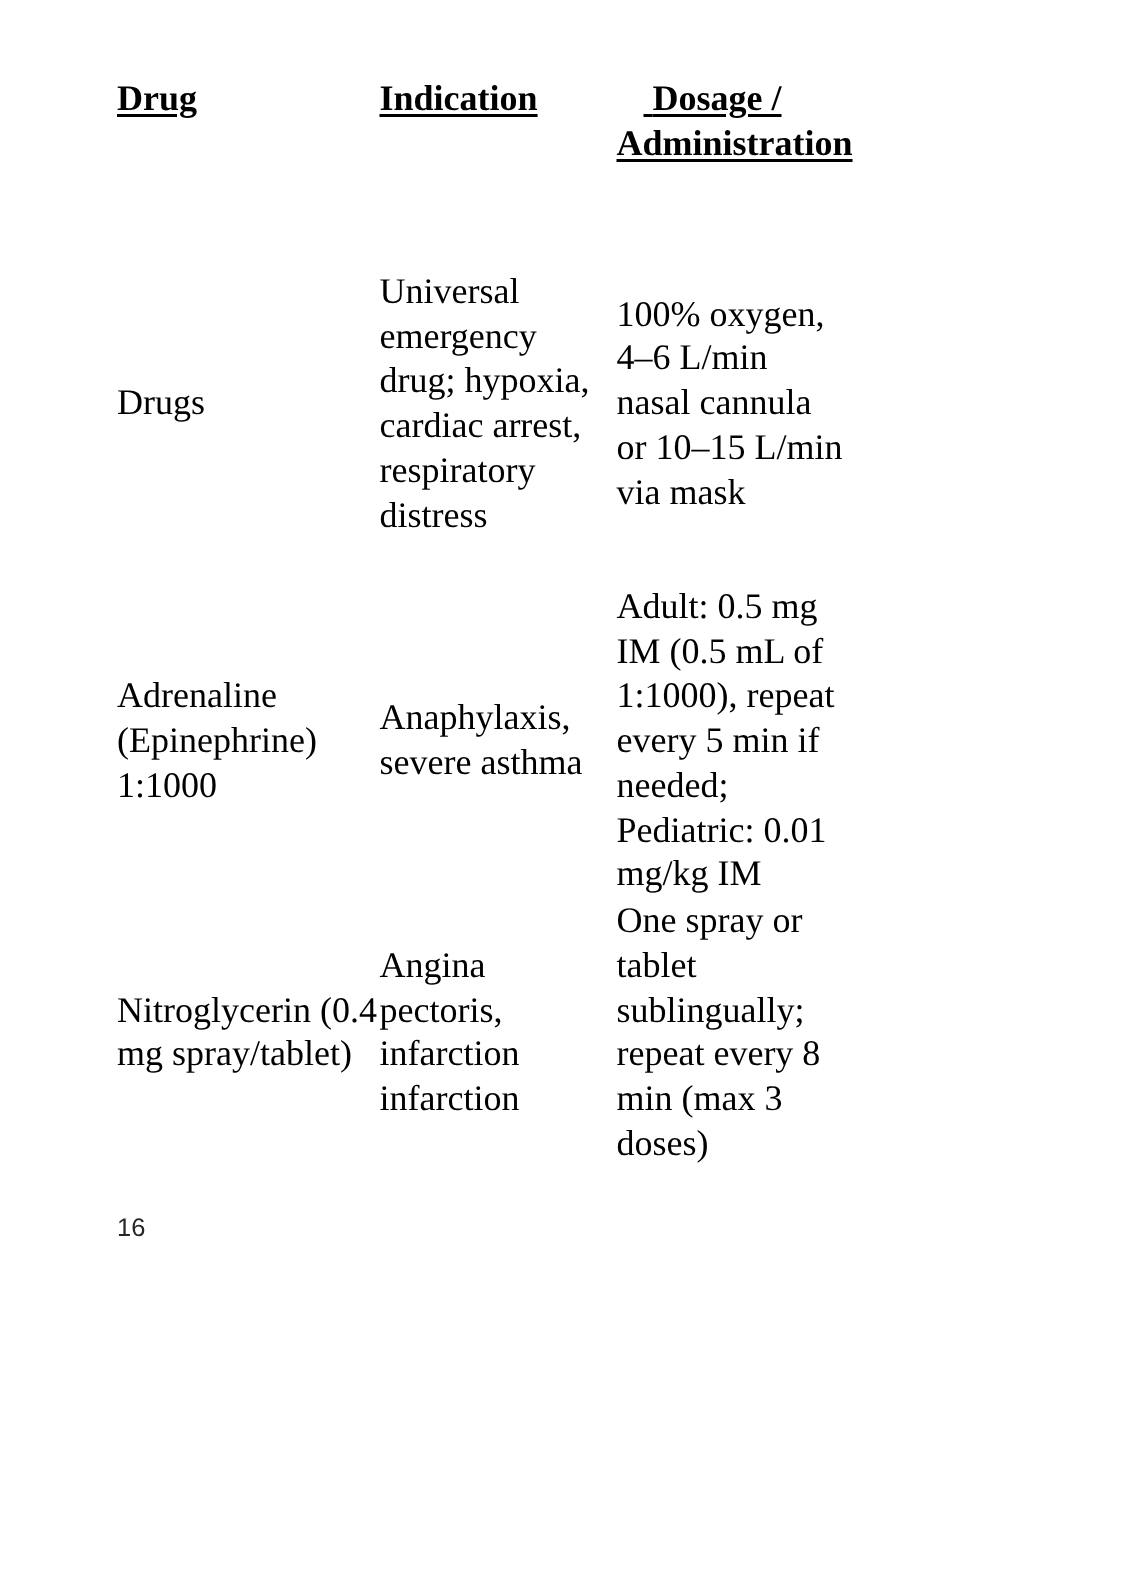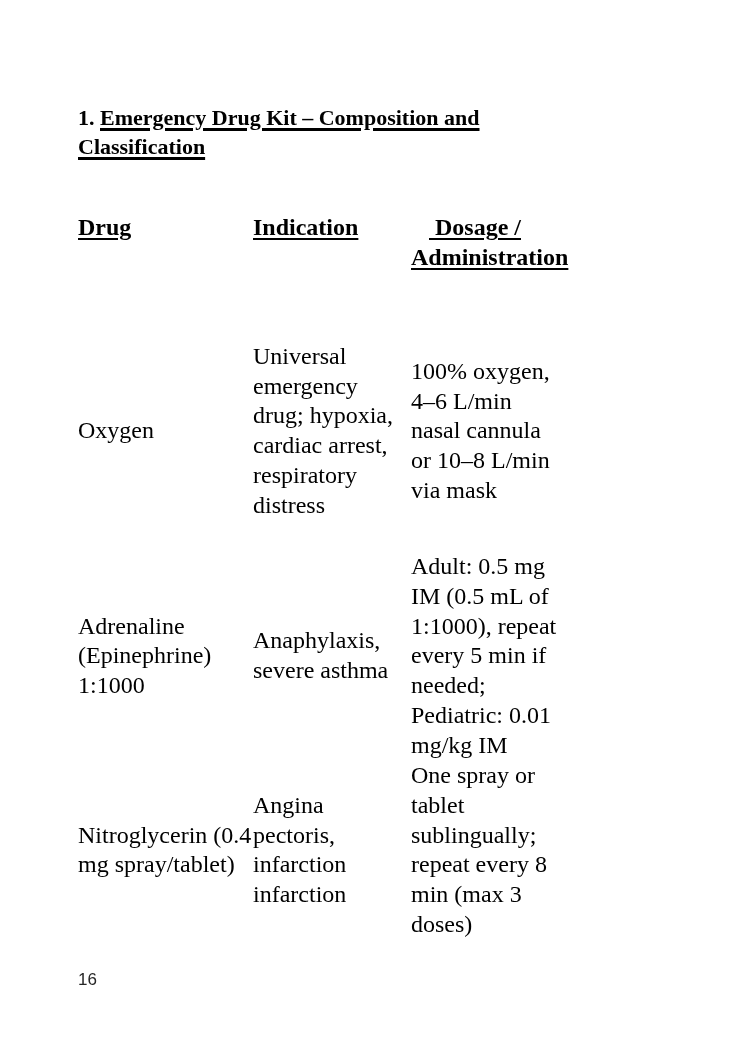--- a/index.html
+++ b/index.html
@@ -114,42 +114,41 @@
     font-size: 13.5px;
     color: #595959;
     letter-spacing: 0.1px;
   }
 </style>
 </head>
 <body>
 
 <div class="page">
 
-  <h1 class="doc-title"><span>1. </span><span class="u">Emergency Drug Kit – Composition and Classification</span></h1>
 
 
   <table class="drug-table">
     <colgroup>
       <col class="c-drug">
       <col class="c-ind">
       <col class="c-dos">
     </colgroup>
     <thead>
       <tr class="head-row">
         <th><span class="u">Drug</span></th>
         <th><span class="u">Indication</span></th>
         <th><span class="u pre"> Dosage /
 Administration</span></th>
       </tr>
     </thead>
     <tbody>
       <tr class="body-row row-oxygen">
-        <td class="drug-cell">Oxygen</td>
+        <td class="drug-cell">Drugs</td>
         <td class="ind-cell">Universal emergency drug; hypoxia, cardiac arrest, respiratory distress</td>
-        <td class="dos-cell">100% oxygen, 4–6 L/min nasal cannula or 10–8 L/min via mask</td>
+        <td class="dos-cell">100% oxygen, 4–6 L/min nasal cannula or 10–15 L/min via mask</td>
       </tr>
       <tr class="body-row row-adrenaline">
         <td class="drug-cell">Adrenaline (Epinephrine) 1:1000</td>
         <td class="ind-cell">Anaphylaxis, severe asthma</td>
         <td class="dos-cell justify">Adult: 0.5 mg IM (0.5 mL of 1:1000), repeat every 5 min if needed; Pediatric: 0.01 mg/kg IM</td>
       </tr>
       <tr class="body-row row-nitro">
         <td class="drug-cell">Nitroglycerin (0.4 mg spray/tablet)</td>
         <td class="ind-cell justify">Angina pectoris, infarction infarction</td>
         <td class="dos-cell justify">One spray or tablet sublingually; repeat every 8 min (max 3 doses)</td>

